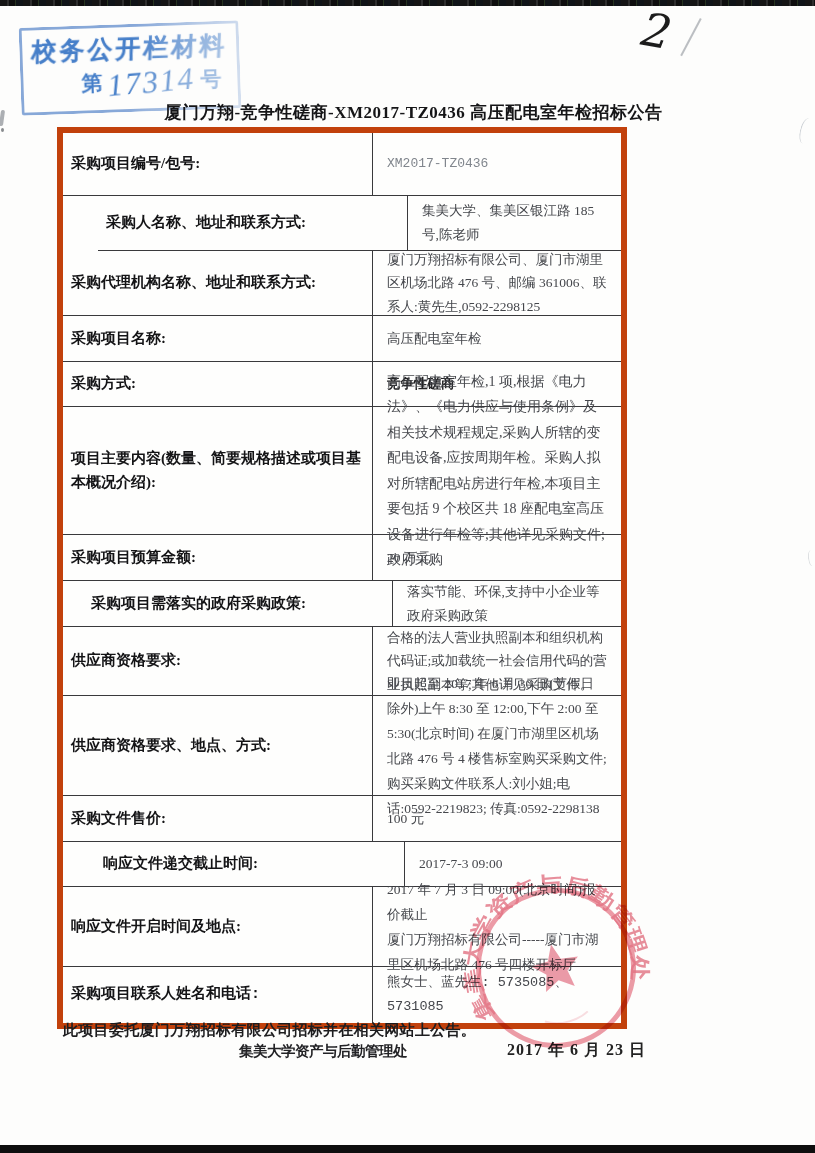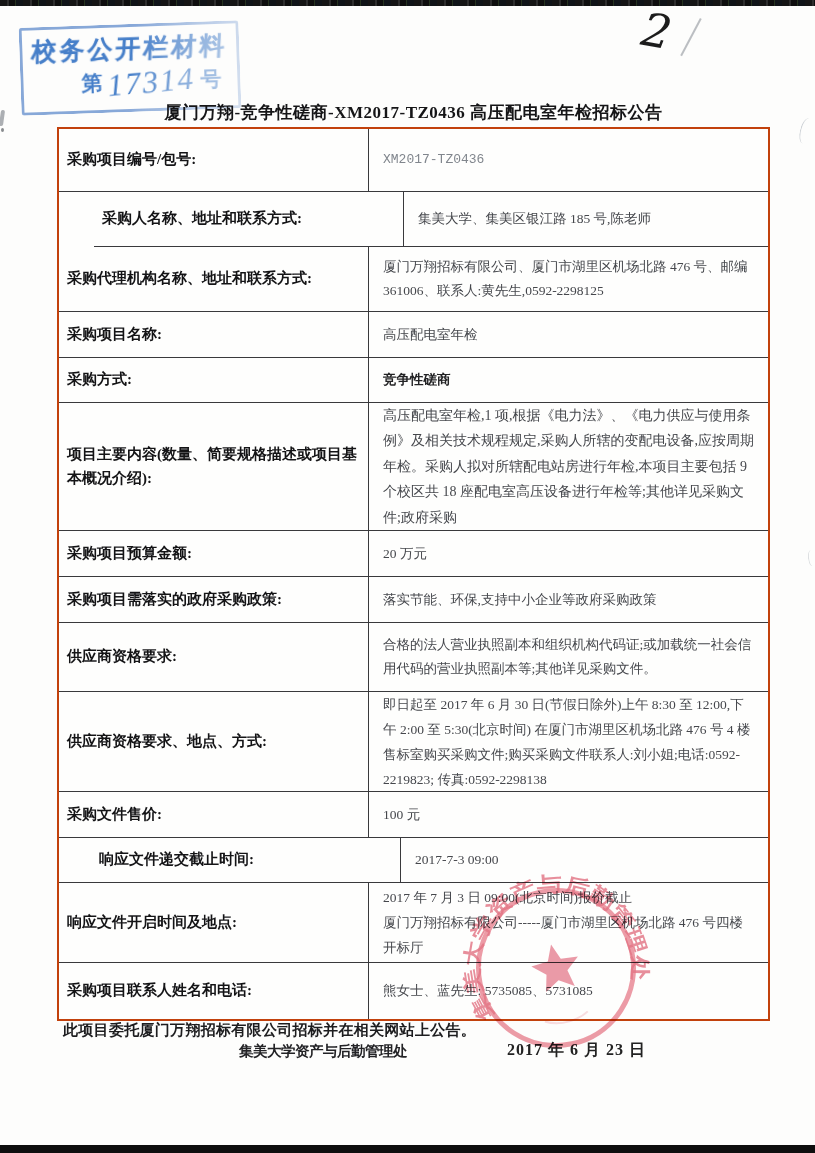--- a/index.html
+++ b/index.html
@@ -29,31 +29,31 @@
   
   .hand2{position:absolute;left:642px;top:8px;font-size:46px;font-style:italic;color:#1c1c1c;
     transform:rotate(10deg);font-family:"DejaVu Serif",serif;line-height:1;}
   .hand2-slash{position:absolute;left:690px;top:16px;width:1.5px;height:42px;background:#858b92;opacity:.55;transform:rotate(28deg);}
 
   
   .title{position:absolute;left:57px;top:101px;width:713px;margin:0;text-align:center;
     font-size:17px;font-weight:700;color:#151517;letter-spacing:.5px;}
 
   
-  .doc-table{position:absolute;left:57px;top:127px;width:713px;border:2px solid #c2410c;box-sizing:border-box;background:rgba(255,255,255,.35);}
+  .doc-table{position:absolute;left:57px;top:127px;width:570px;border:6px solid #c2410c;box-sizing:border-box;background:rgba(255,255,255,.35);}
   .tr{display:flex;border-bottom:1.6px solid #39393c;box-sizing:border-box;}
   .tr:last-child{border-bottom:none;}
   .td{display:flex;align-items:center;box-sizing:border-box;}
   .td.label{width:310px;min-width:310px;padding:4px 8px;border-right:1.6px solid #39393c;
     font-size:15px;font-weight:700;color:#141416;line-height:1.55;}
   .td.value{flex:1;flex-direction:column;align-items:center;justify-content:center;
     padding:6px 14px;font-size:13.5px;color:#45474c;line-height:1.75;}
   .r1{height:63px;}.r2{height:55px;margin-left:35px;}.r3{height:65px;}.r4{height:46px;}.r5{height:45px;}
-  .r6{height:128px;}.r7{height:46px;}.r8{height:46px;}.r9{height:69px;}.r10{height:100px;}
-  .r11{height:46px;}.r12{height:45px;padding-left:32px;}.r13{height:80px;}.r14{height:56px;}
+  .r6{height:128px;}.r7{height:46px;}.r8{height:46px;padding-left:20px;}.r9{height:69px;}.r10{height:100px;}
+  .r11{height:46px;}.r12{height:45px;padding-left:32px;}.r13{height:80px;}.r14{height:56px;font-family:Liberation Mono, monospace;}
   .r1 .td.value{color:#81868d;font-family:"Liberation Mono","DejaVu Sans Mono",monospace;font-size:13px;}
   .r5 .td.value{font-weight:700;color:#232325;}
   .r6 .td.value{line-height:25.5px;font-size:14px;}
   .r10 .td.value{line-height:25px;font-size:13.5px;}
   .r13 .td.value{line-height:25px;}
   .vline{width:100%;}
 
   
   .footer-line1{position:absolute;left:63px;top:1021px;font-size:15px;font-weight:600;color:#1d1d1f;letter-spacing:.3px;}
   .footer-dept{position:absolute;left:239px;top:1042px;font-size:14.5px;font-weight:600;color:#232326;letter-spacing:-.5px;}

